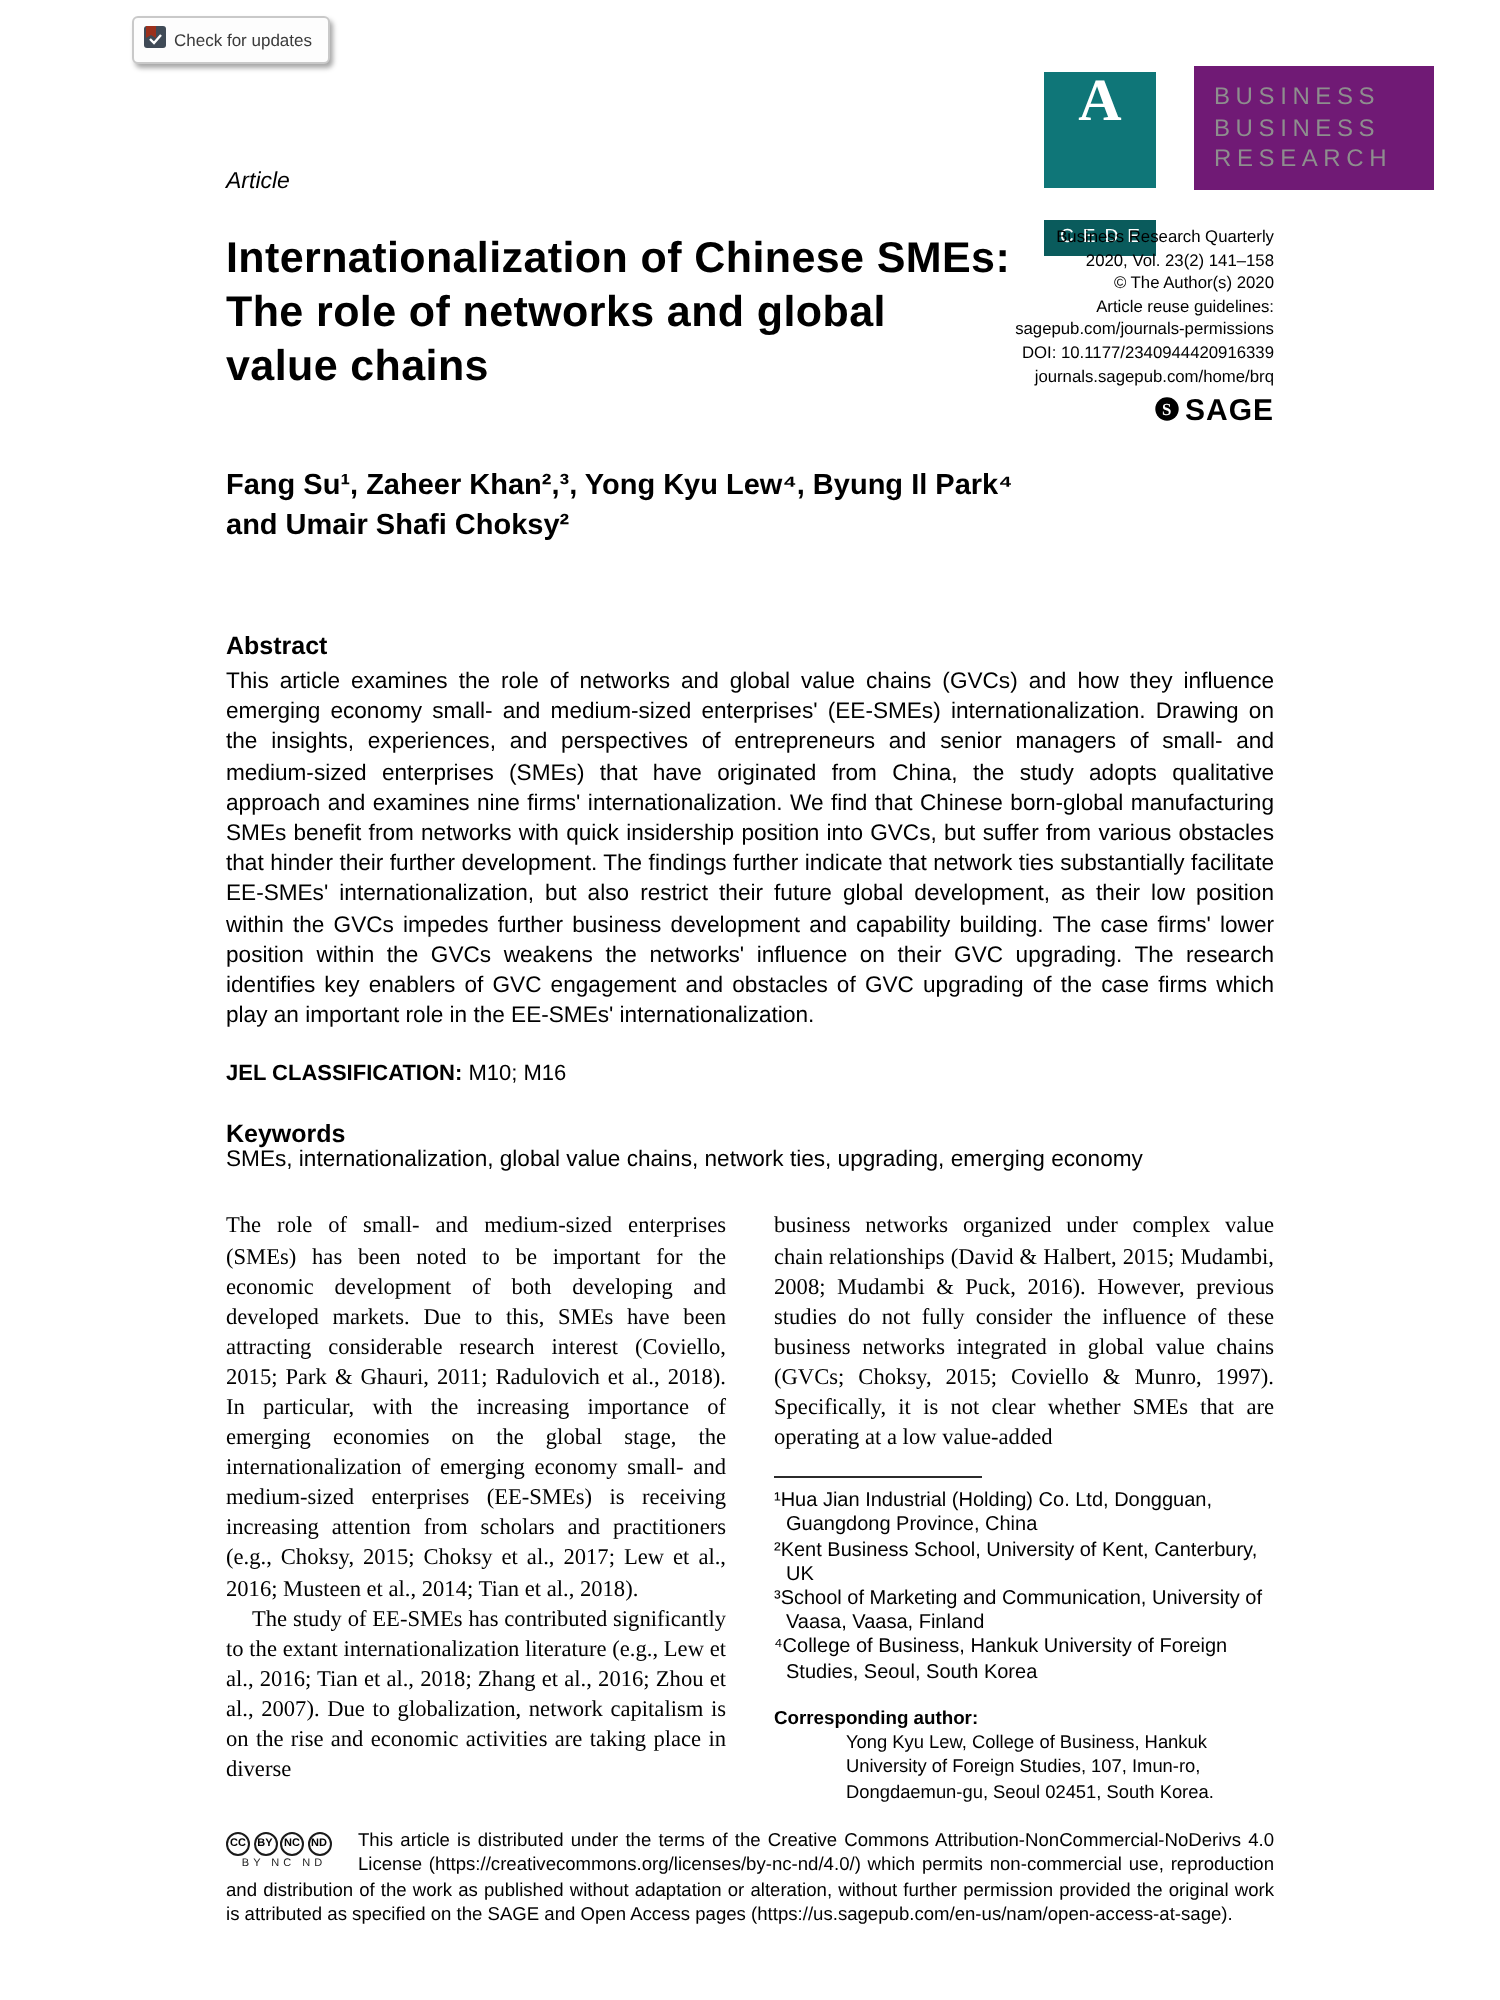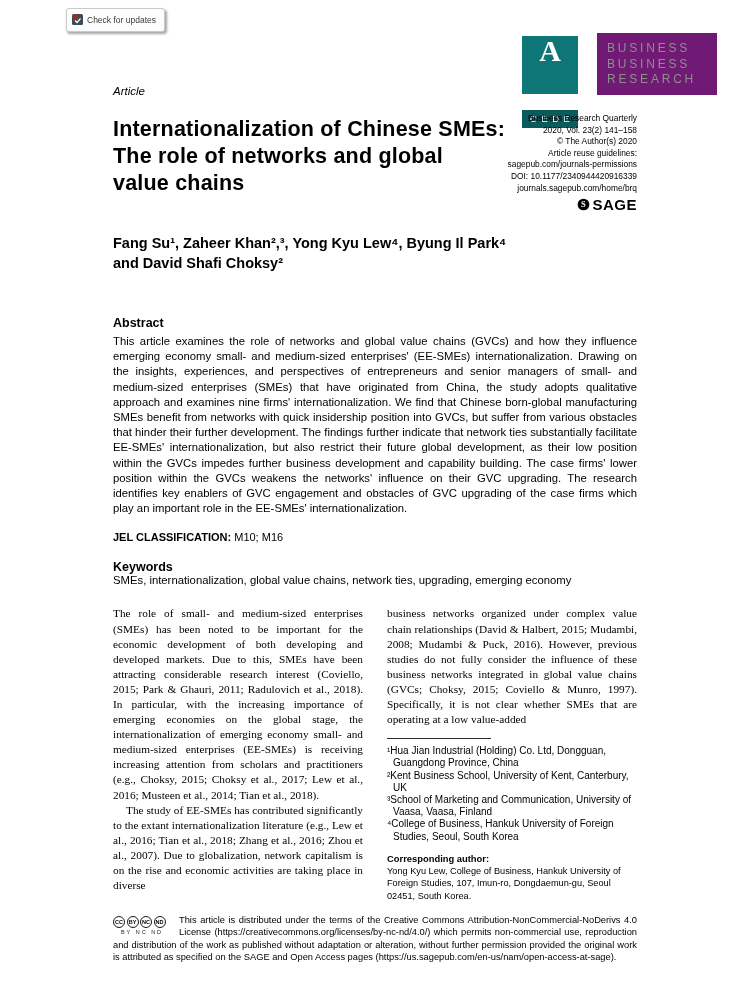--- a/index.html
+++ b/index.html
@@ -83,21 +83,21 @@
   .intro-heading { margin: 0 0 7px; font-size: 14.5px; font-weight: bold; }
   .col p {
     font-family: "Liberation Serif", serif;
     font-size: 11.3px; line-height: 15.1px; text-align: justify;
   }
   .col p + p { text-indent: 13px; }
 
   .fn-rule { border-top: 1px solid #2b2b2b; width: 104px; margin: 11px 0 6px; }
   .affil { font-size: 10px; line-height: 12.2px; padding-left: 6px; text-indent: -6px; }
   .corr-heading { margin-top: 10px; font-size: 9.4px; font-weight: bold; line-height: 12.4px; }
-  .corr-line { font-size: 9.2px; line-height: 12.2px; }
+  .corr-line { font-size: 9.2px; line-height: 12.2px; margin-left: 36px; }
 
   .cc-block { margin-top: 12px; }
   .cc-icons { float: left; width: 58px; margin: 2px 8px 0 0; }
   .cc-row { display: flex; gap: 1.5px; }
   .cc-circle {
     width: 12px; height: 12px; border: 1px solid #1a1a1a; border-radius: 50%;
     display: flex; align-items: center; justify-content: center;
     font-size: 5.5px; font-weight: bold;
   }
   .cc-caption { font-size: 5.5px; letter-spacing: 2px; margin-top: 1px; text-align: center; color: #222; }
@@ -152,21 +152,21 @@
           <circle cx="10" cy="10" r="9" fill="#000"></circle>
           <text x="10" y="14.5" text-anchor="middle" fill="#fff" font-size="13" font-weight="bold" font-family="Liberation Serif, serif">S</text>
         </svg>
       </span>
       <span>SAGE</span>
     </div>
   </div>
 
   <div class="authors">
     <div>Fang Su¹, Zaheer Khan²,³, Yong Kyu Lew⁴, Byung Il Park⁴</div>
-    <div>and David Shafi Choksy²</div>
+    <div>and Umair Shafi Choksy²</div>
   </div>
 
   <div class="content">
 
     <div class="abstract-heading">Abstract</div>
     <p class="abstract-text">This article examines the role of networks and global value chains (GVCs) and how they influence emerging economy small- and medium-sized enterprises' (EE-SMEs) internationalization. Drawing on the insights, experiences, and perspectives of entrepreneurs and senior managers of small- and medium-sized enterprises (SMEs) that have originated from China, the study adopts qualitative approach and examines nine firms' internationalization. We find that Chinese born-global manufacturing SMEs benefit from networks with quick insidership position into GVCs, but suffer from various obstacles that hinder their further development. The findings further indicate that network ties substantially facilitate EE-SMEs' internationalization, but also restrict their future global development, as their low position within the GVCs impedes further business development and capability building. The case firms' lower position within the GVCs weakens the networks' influence on their GVC upgrading. The research identifies key enablers of GVC engagement and obstacles of GVC upgrading of the case firms which play an important role in the EE-SMEs' internationalization.</p>
 
     <div class="jel">
       <span class="jel-label">JEL CLASSIFICATION:</span>
       <span class="jel-value">M10; M16</span>

